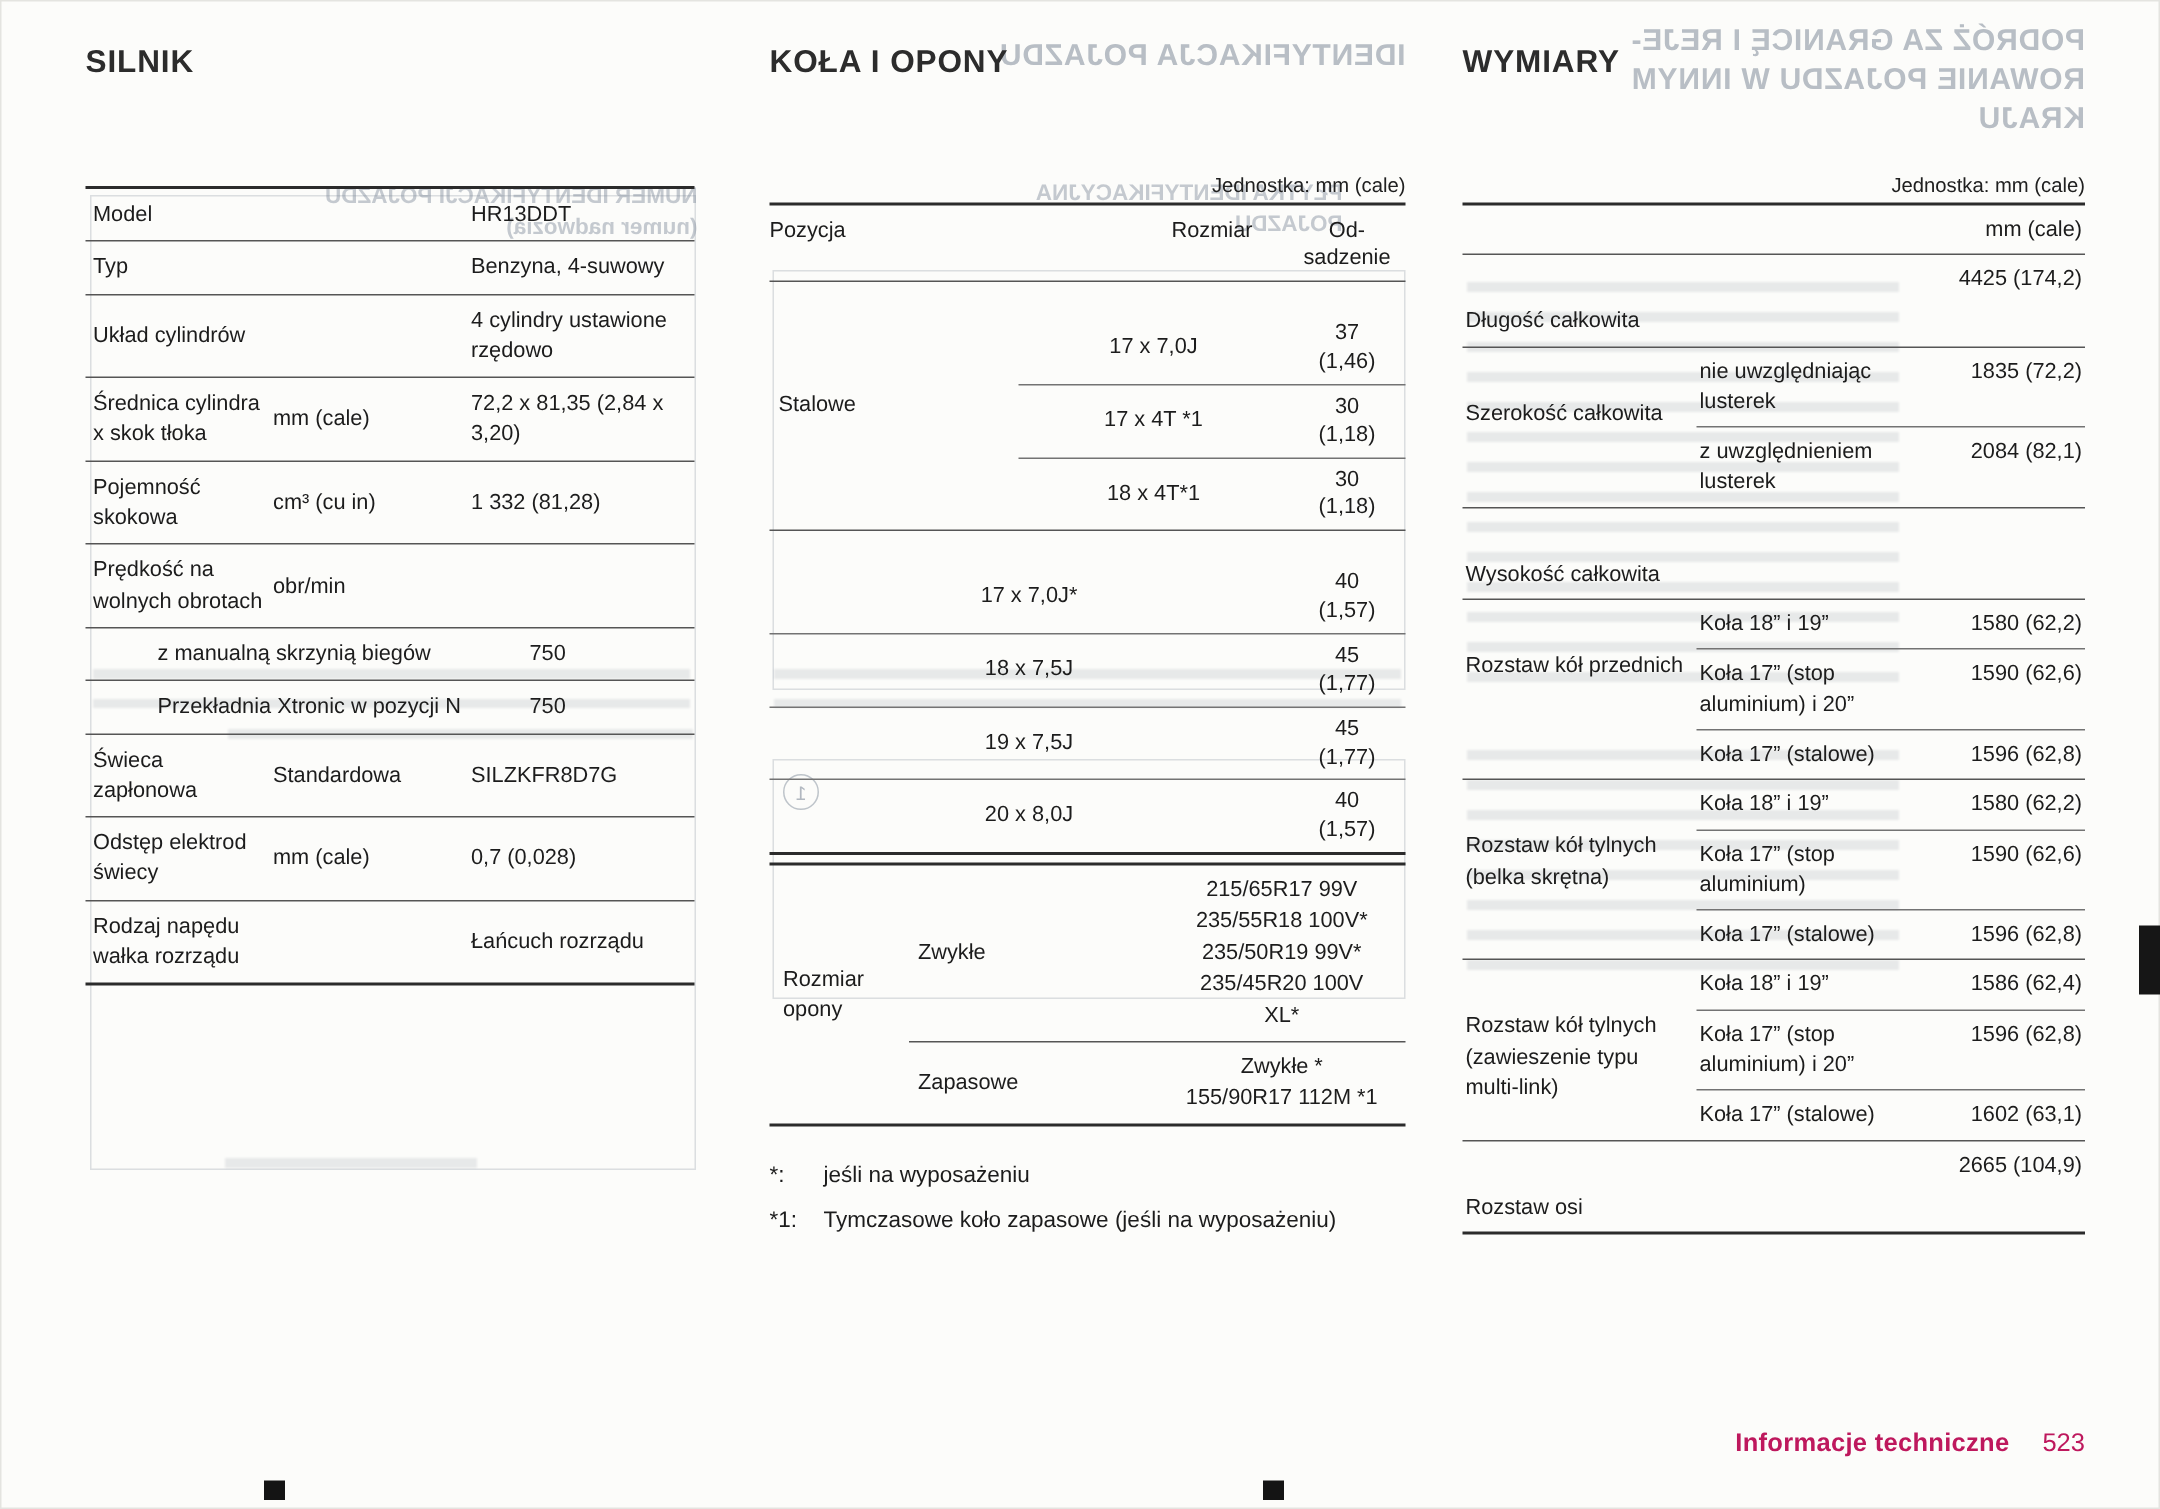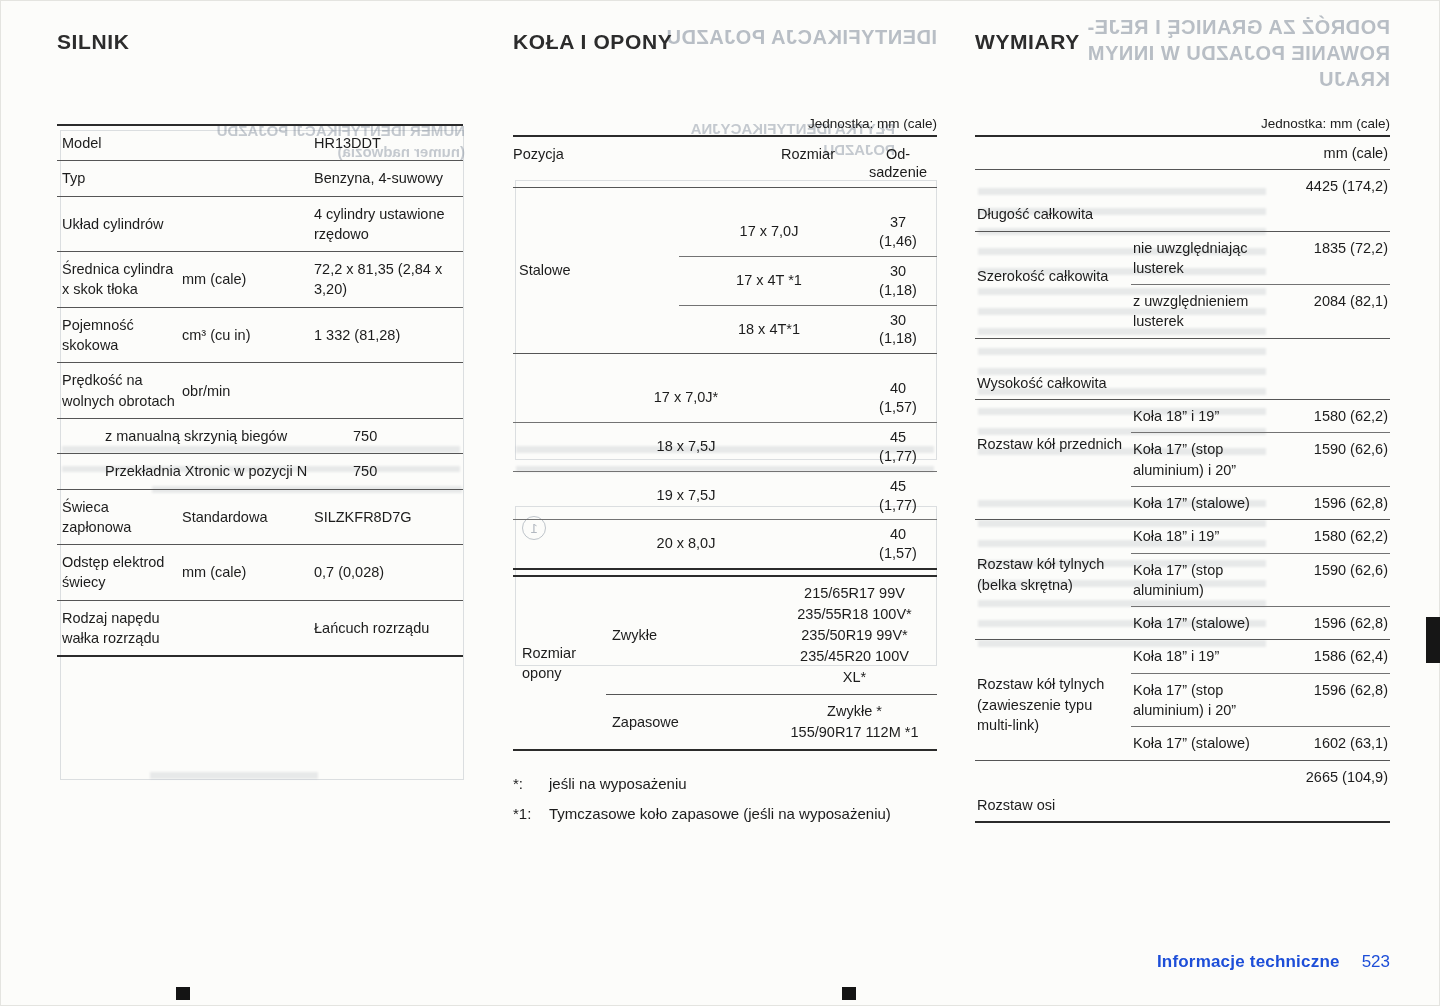--- a/index.html
+++ b/index.html
@@ -69,21 +69,21 @@
   .dgroup{display:flex;border-bottom:1px solid #555;}
   .dgroup:last-child{border-bottom:none;}
   .d-label{width:150px;padding:6px 4px 6px 2px;margin-top:28px;}
   .d-rows{flex:1;}
   .drow{display:flex;border-bottom:1px solid #737373;}
   .drow:last-child{border-bottom:none;}
   .d-sub{flex:1;padding:6px 2px;}
   .d-val{width:122px;text-align:right;padding:6px 2px 6px 0;}
 
   
-  .footer{position:absolute;top:952px;right:50px;z-index:3;font-size:17px;color:#1d4ed8;}
+  .footer{position:absolute;top:952px;right:50px;z-index:3;font-size:17px;color:#be185d;}
   .flabel{font-weight:bold;letter-spacing:.2px;}
   .fpage{margin-left:22px;}
 
   
   .mark{position:absolute;width:14px;height:13px;background:#141414;z-index:4;}
   .mark-left{left:176px;top:987px;}
   .mark-center{left:842px;top:987px;}
   .edge-tab{position:absolute;right:0;top:617px;width:14px;height:46px;background:#161616;z-index:4;}
 
   

